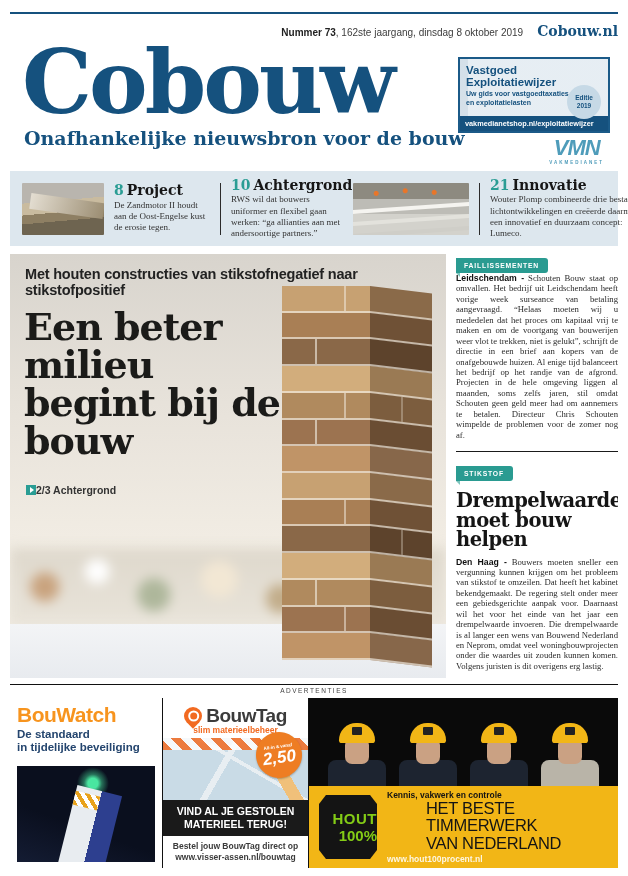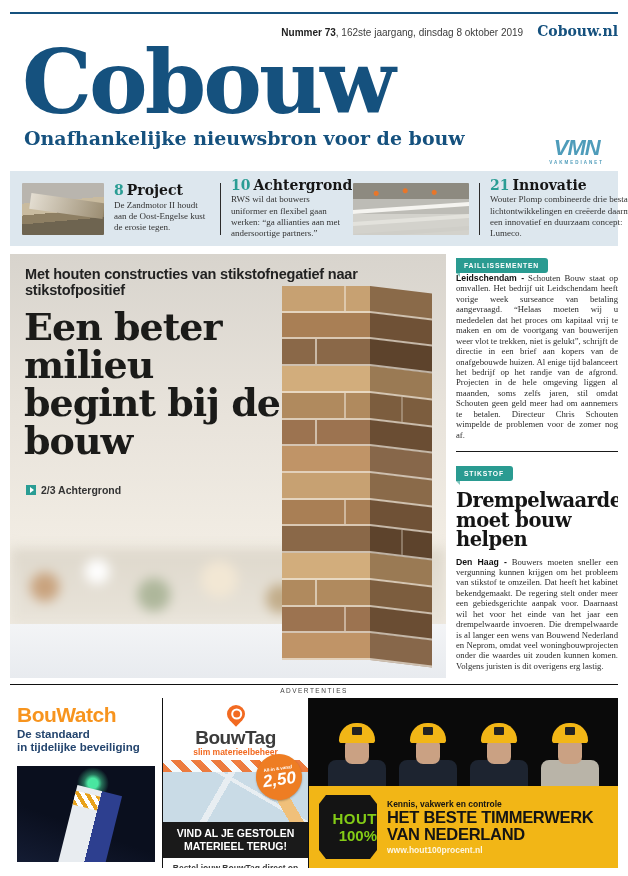--- a/index.html
+++ b/index.html
@@ -57,21 +57,21 @@
       radial-gradient(circle at 20% 30%, #ffffff 0 12px, transparent 13px),
       radial-gradient(circle at 33% 60%, #aeb79b 0 16px, transparent 17px),
       radial-gradient(circle at 48% 40%, #f2e7d4 0 18px, transparent 19px),
       radial-gradient(circle at 62% 65%, #c2ad8a 0 14px, transparent 15px),
       radial-gradient(circle at 75% 35%, #ffffff 0 11px, transparent 12px),
       radial-gradient(circle at 90% 55%, #b79a79 0 15px, transparent 16px),
       linear-gradient(180deg, #ded8cc, #e9e4da); }
   .hero-table { position:absolute; left:0; right:0; bottom:0; height:54px; background:linear-gradient(180deg,#f3f4f6,#e8ebef); }
   .hero-kicker { position:relative; z-index:3; font-size:14.5px; font-weight:bold; color:#222; margin:12px 0 0 15px; letter-spacing:-0.2px; }
   .hero-headline { position:relative; z-index:3; font-family:"DejaVu Serif", serif; font-weight:bold; color:#1b1b19; font-size:38px; line-height:1.0; letter-spacing:-1px; width:262px; margin:10px 0 0 14px; }
-  .hero-ref { position:relative; z-index:3; display:flex; align-items:center; gap:5px; margin:24px 0 0 16px; font-size:10.5px; font-weight:bold; color:#333; }
+  .hero-ref { position:relative; z-index:3; display:flex; align-items:center; margin:24px 0 0 16px; font-size:10.5px; font-weight:bold; color:#333; }
   .ref-icon { width:10px; height:10px; background:#2a9d94; display:inline-flex; align-items:center; justify-content:center; flex:none; }
   .ref-icon::after { content:""; width:0; height:0; border-left:4px solid #fff; border-top:3px solid transparent; border-bottom:3px solid transparent; margin-left:1px; }
 
   
   .tower { position:absolute; z-index:2; right:14px; top:32px; bottom:18px; width:150px; display:flex; }
   .t-front { width:88px; height:100%; display:flex; flex-direction:column; }
   .t-side { width:62px; height:100%; display:flex; flex-direction:column; transform:skewY(7deg); transform-origin:left top; }
   .t-front div, .t-side div { flex:1; border-bottom:2px solid rgba(245,240,230,.65); position:relative; }
   .t-front div:nth-child(7n+1){ background:#c7a172; } .t-front div:nth-child(7n+2){ background:#a97f55; }
   .t-front div:nth-child(7n+3){ background:#8a6848; } .t-front div:nth-child(7n+4){ background:#d2ad7c; }
@@ -102,21 +102,21 @@
   .ad + .ad { border-left:1px solid #111; }
   .ad1 { width:152px; padding:5px 7px; }
   .ad1-title { color:#f7941e; font-weight:bold; font-size:21px; letter-spacing:-0.5px; }
   .ad1-sub { color:#24456e; font-weight:bold; font-size:11.5px; line-height:1.15; margin-top:1px; }
   .ad1-photo { position:absolute; left:7px; right:7px; bottom:6px; height:96px; background:
       radial-gradient(circle at 55% 18%, #49e6a0 0 5px, rgba(73,230,160,.45) 9px, transparent 16px),
       linear-gradient(200deg, #0a0f1e 0 60%, #141c33 100%); overflow:hidden; }
   .ad1-mast { position:absolute; left:34%; top:24%; width:46px; height:110%; background:linear-gradient(90deg,#e8ecf0 0 55%, #2d3f8f 55% 100%); transform:rotate(14deg); }
   .ad1-mast::before { content:""; position:absolute; left:0; top:6px; width:55%; height:14px; background:repeating-linear-gradient(45deg,#e8a21c 0 4px, #fff 4px 8px); }
   .ad2 { width:146px; padding:5px 6px; background:#fff; }
-  .ad2-head { display:flex; align-items:center; gap:4px; justify-content:center; margin-top:2px;flex-direction:column; }
+  .ad2-head { display:flex; align-items:center; gap:4px; justify-content:center; margin-top:2px; }
   .pin-icon { width:18px; height:18px; border-radius:50% 50% 50% 0; background:#f26a21; transform:rotate(-45deg); display:flex; align-items:center; justify-content:center; flex:none; }
   .pin-icon::after { content:""; width:7px; height:7px; border:2px solid #fff; border-radius:50%; transform:rotate(45deg); }
   .ad2-brand { font-size:19px; font-weight:bold; color:#3b3b3b; letter-spacing:-0.5px; }
   .ad2-sub { text-align:center; color:#f26a21; font-weight:bold; font-size:8.5px; margin-top:-2px; }
   .ad2-map { position:relative; height:62px; margin:3px -6px 0 -6px; background:
       linear-gradient(60deg, transparent 0 70%, #f0c07a 70% 78%, transparent 78%),
       linear-gradient(120deg, transparent 0 40%, #e8eef2 40% 44%, transparent 44%),
       linear-gradient(30deg, transparent 0 55%, #e8eef2 55% 58%, transparent 58%),
       #c9dbe6; overflow:visible; }
   .ad2-map::before { content:""; position:absolute; left:0; right:0; top:0; height:12px; background:repeating-linear-gradient(45deg, #f26a21 0 7px, #fefefe 7px 14px); opacity:.85; }
@@ -130,38 +130,50 @@
   .worker { width:58px; height:72px; position:relative; flex:none; }
   .worker .body { position:absolute; bottom:0; left:0; width:100%; height:26px; border-radius:8px 8px 0 0; background:#1d2430; }
   .worker:nth-child(4) .body { background:#b9b4a8; }
   .worker .face { position:absolute; bottom:22px; left:17px; width:24px; height:26px; border-radius:7px; background:#caa183; }
   .worker .helmet { position:absolute; bottom:43px; left:11px; width:36px; height:20px; border-radius:18px 18px 3px 3px; background:#f2b616; }
   .worker .helmet::after { content:""; position:absolute; left:13px; top:4px; width:10px; height:8px; background:#222; border-radius:1px; }
   .ad3-band { flex:1; background:#f2b616; display:flex; align-items:center; padding:0 10px; gap:10px; }
   .hout-logo { width:58px; height:64px; background:#141414; color:#84cc16; clip-path:polygon(12% 0, 88% 0, 100% 14%, 100% 86%, 88% 100%, 12% 100%, 0 86%, 0 14%); display:flex; flex-direction:column; align-items:flex-end; justify-content:center; font-weight:bold; flex:none; }
   .hout-logo .l1 { font-size:15px; letter-spacing:0.5px; } .hout-logo .l2 { font-size:15px; }
   .ad3-text .k { font-size:8.5px; font-weight:bold; color:#141414; }
-  .ad3-text .h { font-size:16.5px; font-weight:bold; color:#141414; line-height:1.05; letter-spacing:-0.3px; }
+  .ad3-text .h { font-size:16.5px; font-weight:normal; color:#141414; line-height:1.05; letter-spacing:-0.3px;margin-left:39px; }
   .ad3-text .u { font-size:8.5px; font-weight:bold; color:#fdf6e2; margin-top:2px; }
 </style>
 </head>
 <body>
 
 <div class="page">
 
   <div class="top-rule"></div>
 
   <div class="issue-line">
     <span class="num">Nummer 73</span><span>, 162ste jaargang, dinsdag 8 oktober 2019</span><span class="site-name">Cobouw.nl</span>
   </div>
 
   <div class="brand-row">
     <div class="brand-title">Cobouw</div>
     <div class="brand-tagline">Onafhankelijke nieuwsbron voor de bouw</div>
 
+    <div class="promo-box">
+      <div class="promo-title">Vastgoed Exploitatiewijzer</div>
+      <div class="promo-sub">
+        <div>Uw gids voor vastgoedtaxaties</div>
+        <div>en exploitatielasten</div>
+      </div>
+      <div class="promo-badge">
+        <span>Editie</span>
+        <span>2019</span>
+      </div>
+      <div class="promo-url">vakmedianetshop.nl/exploitatiewijzer</div>
+    </div>
 
     <div class="vmn">
       <div class="vmn-logo">VMN</div>
       <div class="vmn-sub">VAKMEDIANET</div>
     </div>
   </div>
 
   <div class="teaser-band">
     <div class="teaser-img img-coast"></div>
     <div class="teaser-text tt1">

